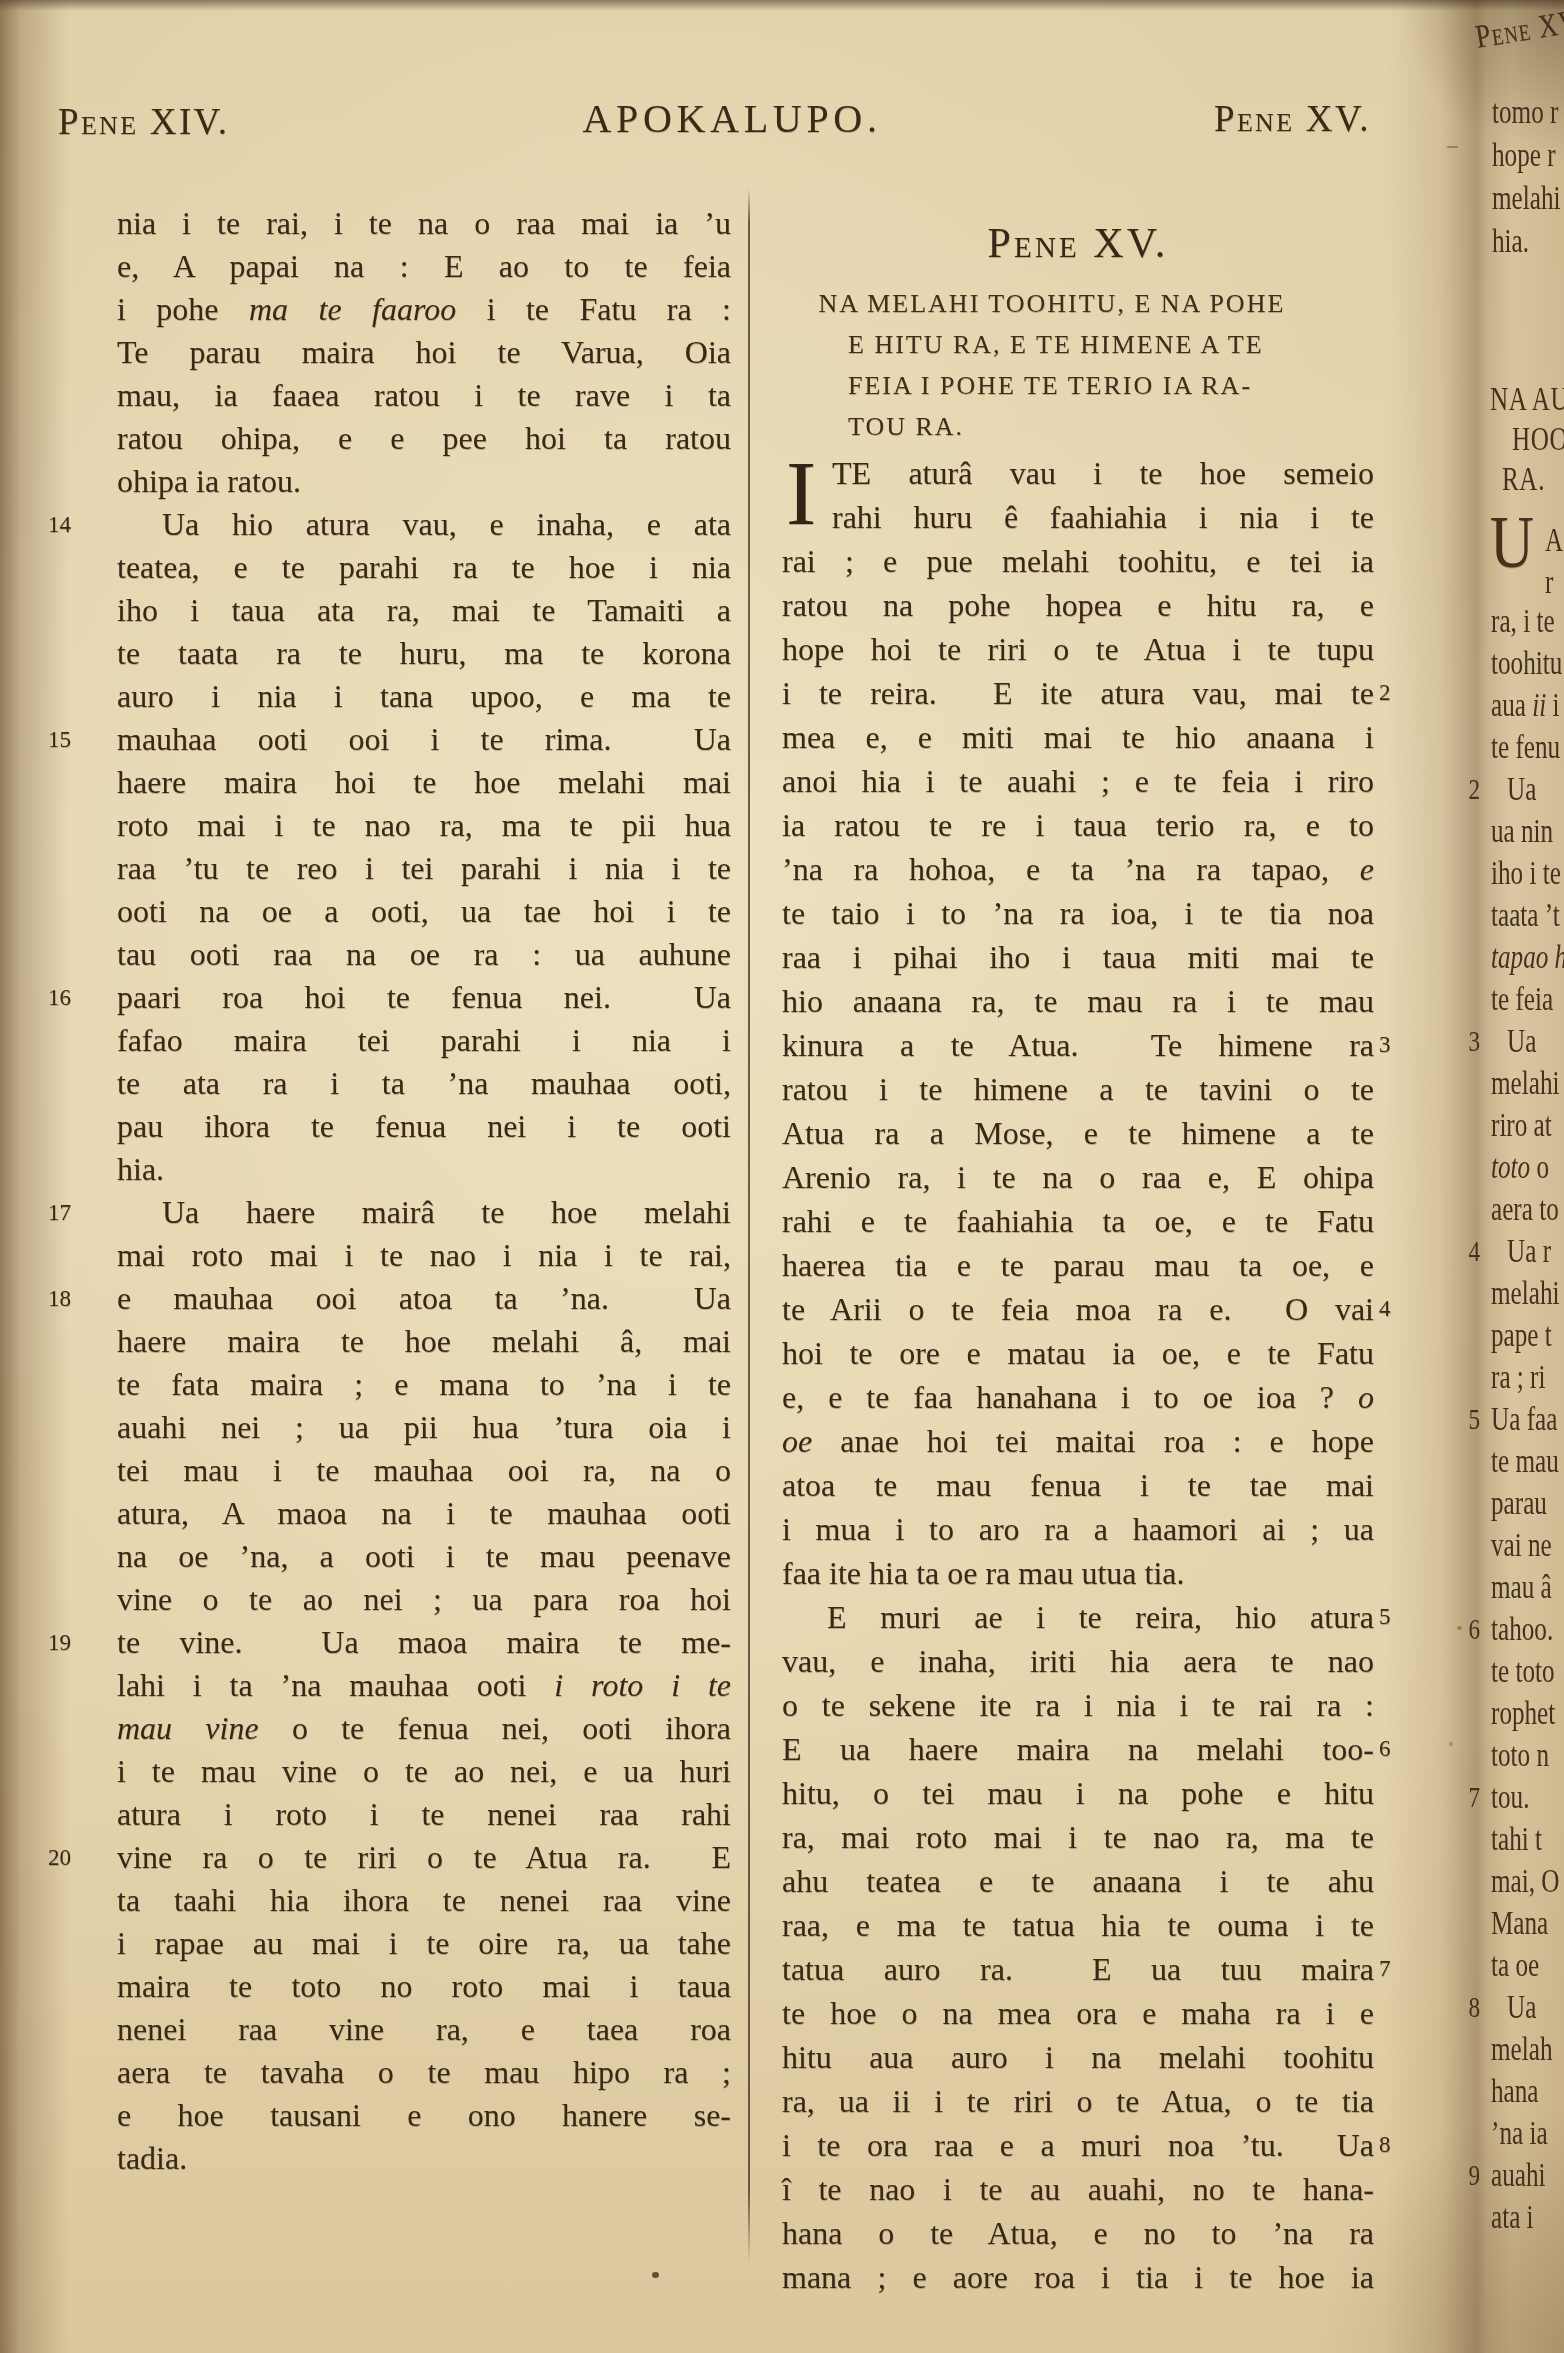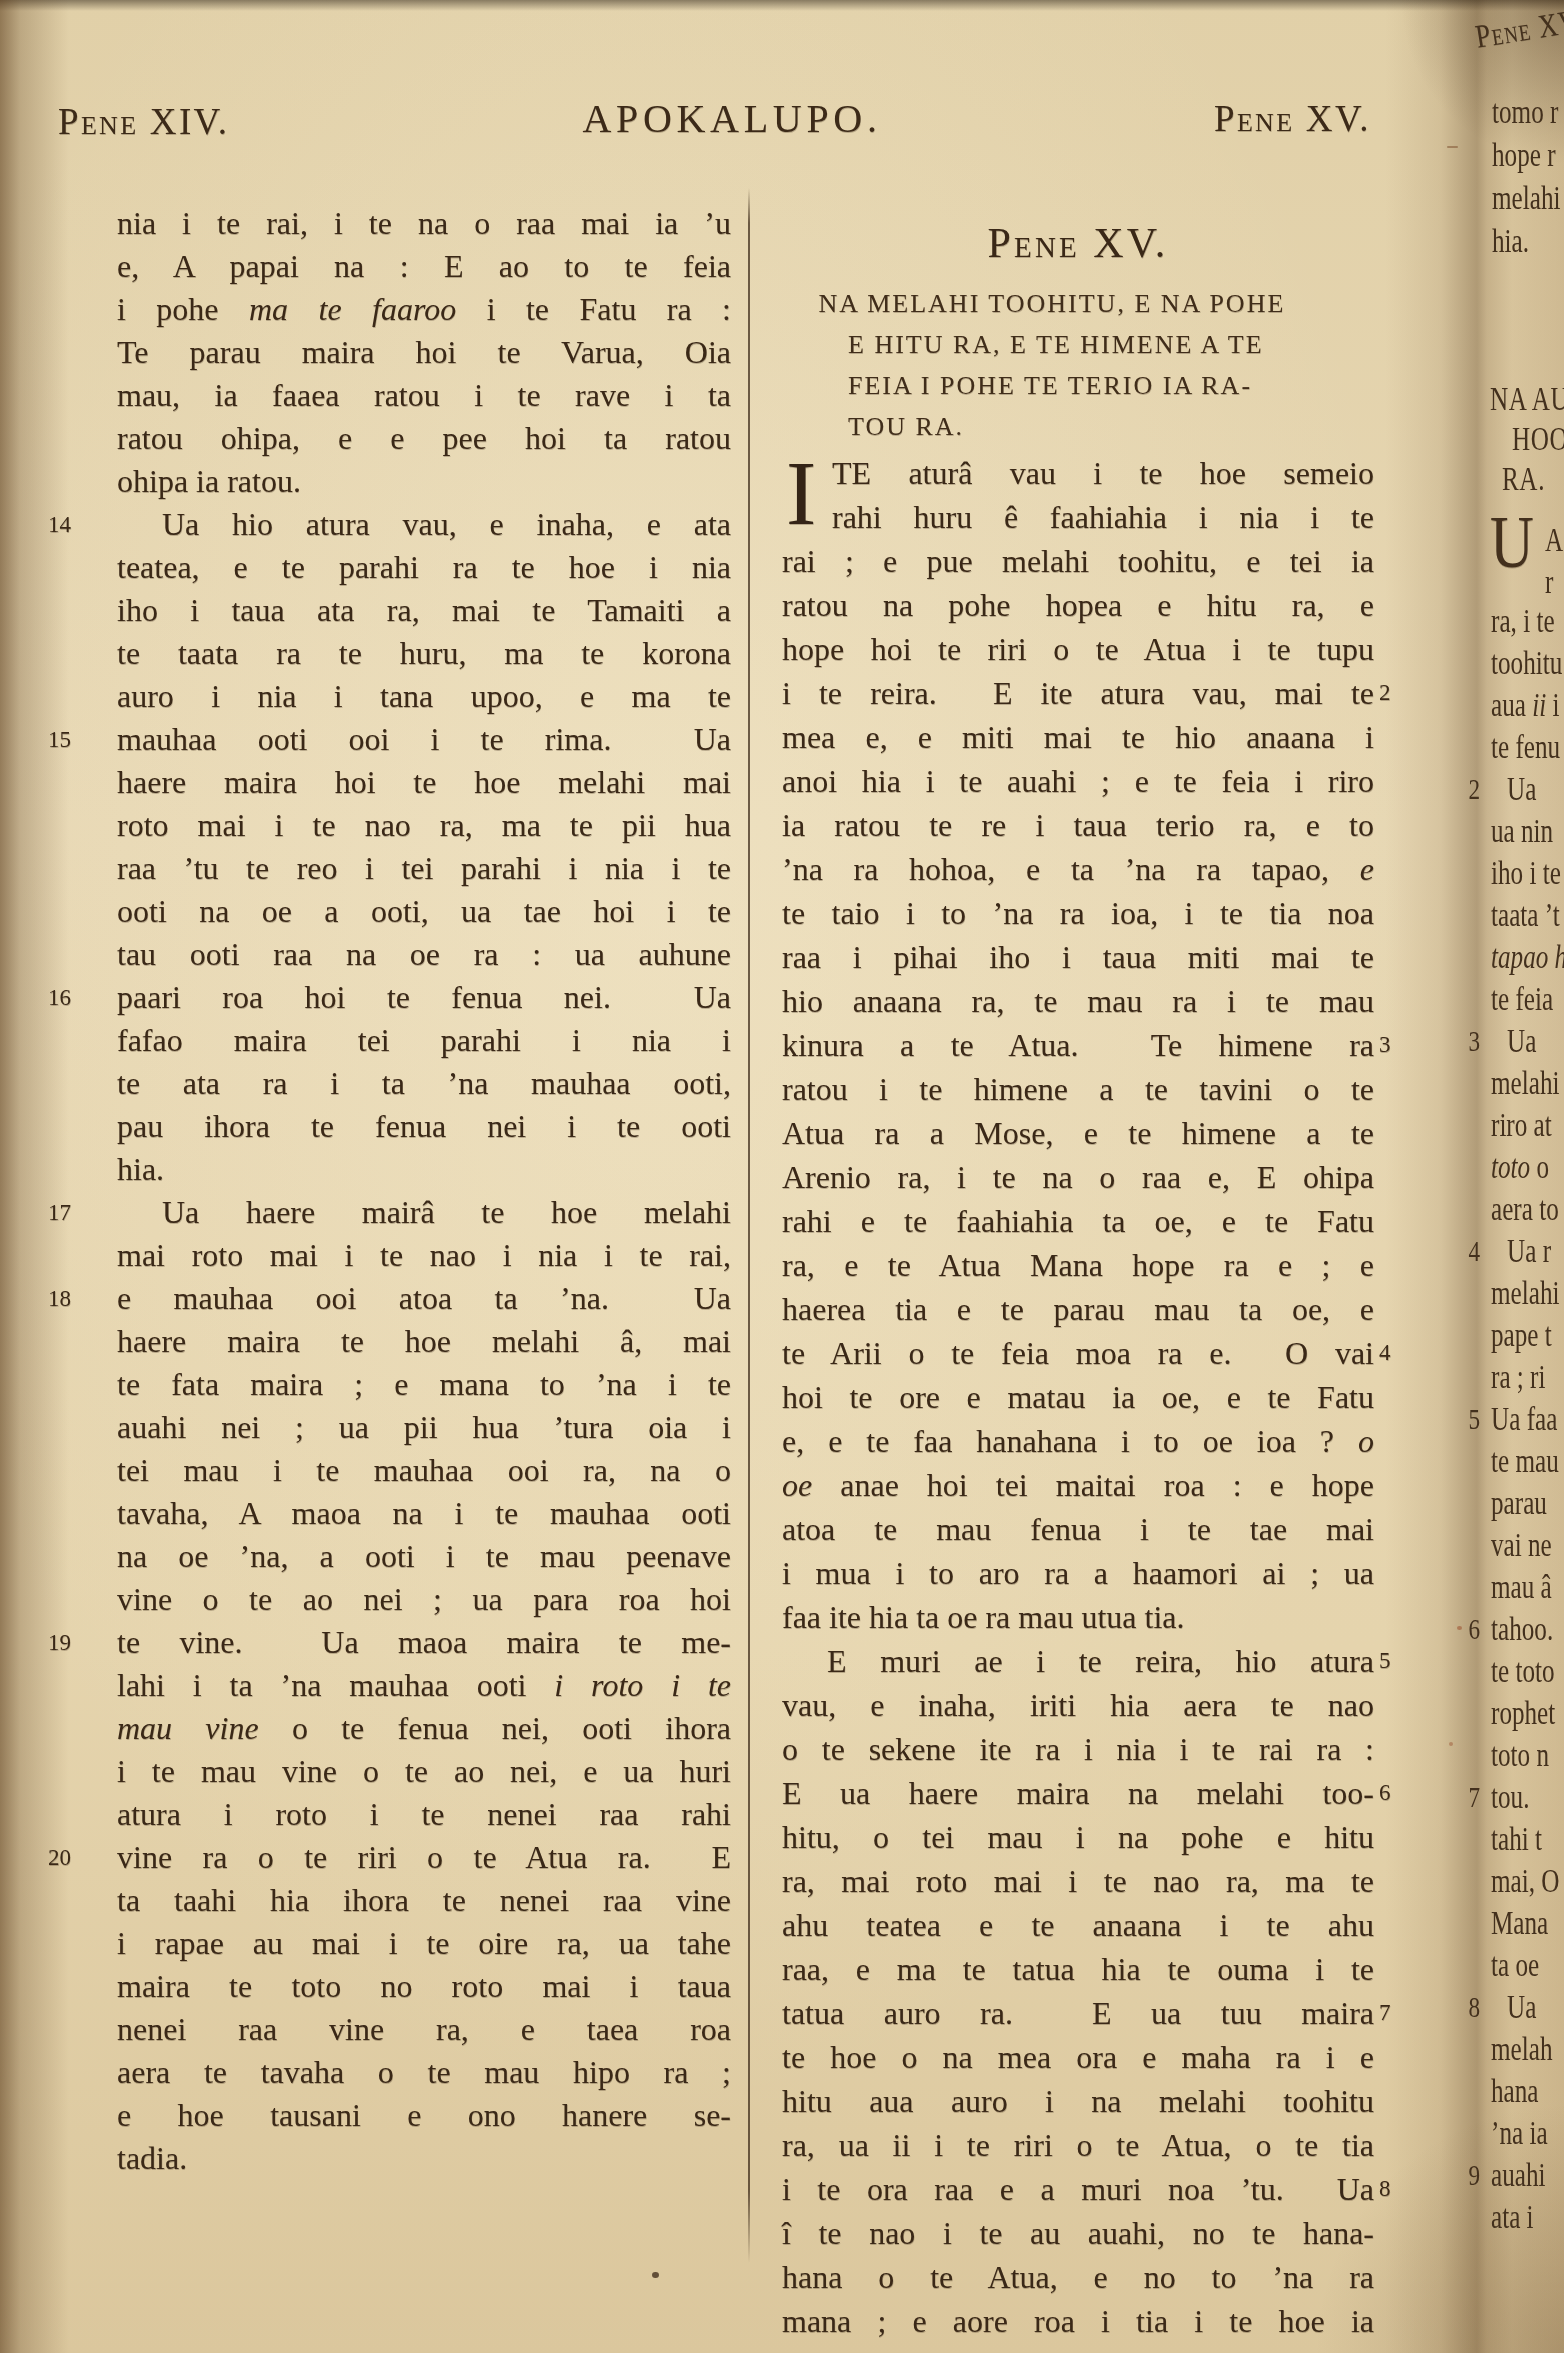--- a/index.html
+++ b/index.html
@@ -115,21 +115,21 @@
       <div class="line">te ata ra i ta ’na mauhaa ooti,</div>
       <div class="line">pau ihora te fenua nei i te ooti</div>
       <div class="line nojust">hia.</div>
       <div class="line indent"><span class="vnum">17</span>Ua haere mairâ te hoe melahi</div>
       <div class="line">mai roto mai i te nao i nia i te rai,</div>
       <div class="line"><span class="vnum">18</span>e mauhaa ooi atoa ta ’na.&nbsp; Ua</div>
       <div class="line">haere maira te hoe melahi â, mai</div>
       <div class="line">te fata maira ; e mana to ’na i te</div>
       <div class="line">auahi nei ; ua pii hua ’tura oia i</div>
       <div class="line">tei mau i te mauhaa ooi ra, na o</div>
-      <div class="line">tavaha, A maoa na i te mauhaa ooti</div>
+      <div class="line">atura, A maoa na i te mauhaa ooti</div>
       <div class="line">na oe ’na, a ooti i te mau peenave</div>
       <div class="line">vine o te ao nei ; ua para roa hoi</div>
       <div class="line"><span class="vnum">19</span>te vine.&nbsp; Ua maoa maira te me-</div>
       <div class="line">lahi i ta ’na mauhaa ooti <i>i roto i te</i></div>
       <div class="line"><i>mau vine</i> o te fenua nei, ooti ihora</div>
       <div class="line">i te mau vine o te ao nei, e ua huri</div>
       <div class="line">atura i roto i te nenei raa rahi</div>
       <div class="line"><span class="vnum">20</span>vine ra o te riri o te Atua ra.&nbsp; E</div>
       <div class="line">ta taahi hia ihora te nenei raa vine</div>
       <div class="line">i rapae au mai i te oire ra, ua tahe</div>
@@ -160,21 +160,20 @@
       <div class="line">ia ratou te re i taua terio ra, e to</div>
       <div class="line">’na ra hohoa, e ta ’na ra tapao, <i>e</i></div>
       <div class="line">te taio i to ’na ra ioa, i te tia noa</div>
       <div class="line">raa i pihai iho i taua miti mai te</div>
       <div class="line">hio anaana ra, te mau ra i te mau</div>
       <div class="line"><span class="vnum">3</span>kinura a te Atua.&nbsp; Te himene ra</div>
       <div class="line">ratou i te himene a te tavini o te</div>
       <div class="line">Atua ra a Mose, e te himene a te</div>
       <div class="line">Arenio ra, i te na o raa e, E ohipa</div>
       <div class="line">rahi e te faahiahia ta oe, e te Fatu</div>
-      <div class="line">ra, e te Atua Mana hope ra e ; e</div>
       <div class="line">haerea tia e te parau mau ta oe, e</div>
       <div class="line"><span class="vnum">4</span>te Arii o te feia moa ra e.&nbsp; O vai</div>
       <div class="line">hoi te ore e matau ia oe, e te Fatu</div>
       <div class="line">e, e te faa hanahana i to oe ioa ? <i>o</i></div>
       <div class="line"><i>oe</i> anae hoi tei maitai roa : e hope</div>
       <div class="line">atoa te mau fenua i te tae mai</div>
       <div class="line">i mua i to aro ra a haamori ai ; ua</div>
       <div class="line nojust">faa ite hia ta oe ra mau utua tia.</div>
       <div class="line indent"><span class="vnum">5</span>E muri ae i te reira, hio atura</div>
       <div class="line">vau, e inaha, iriti hia aera te nao</div>

